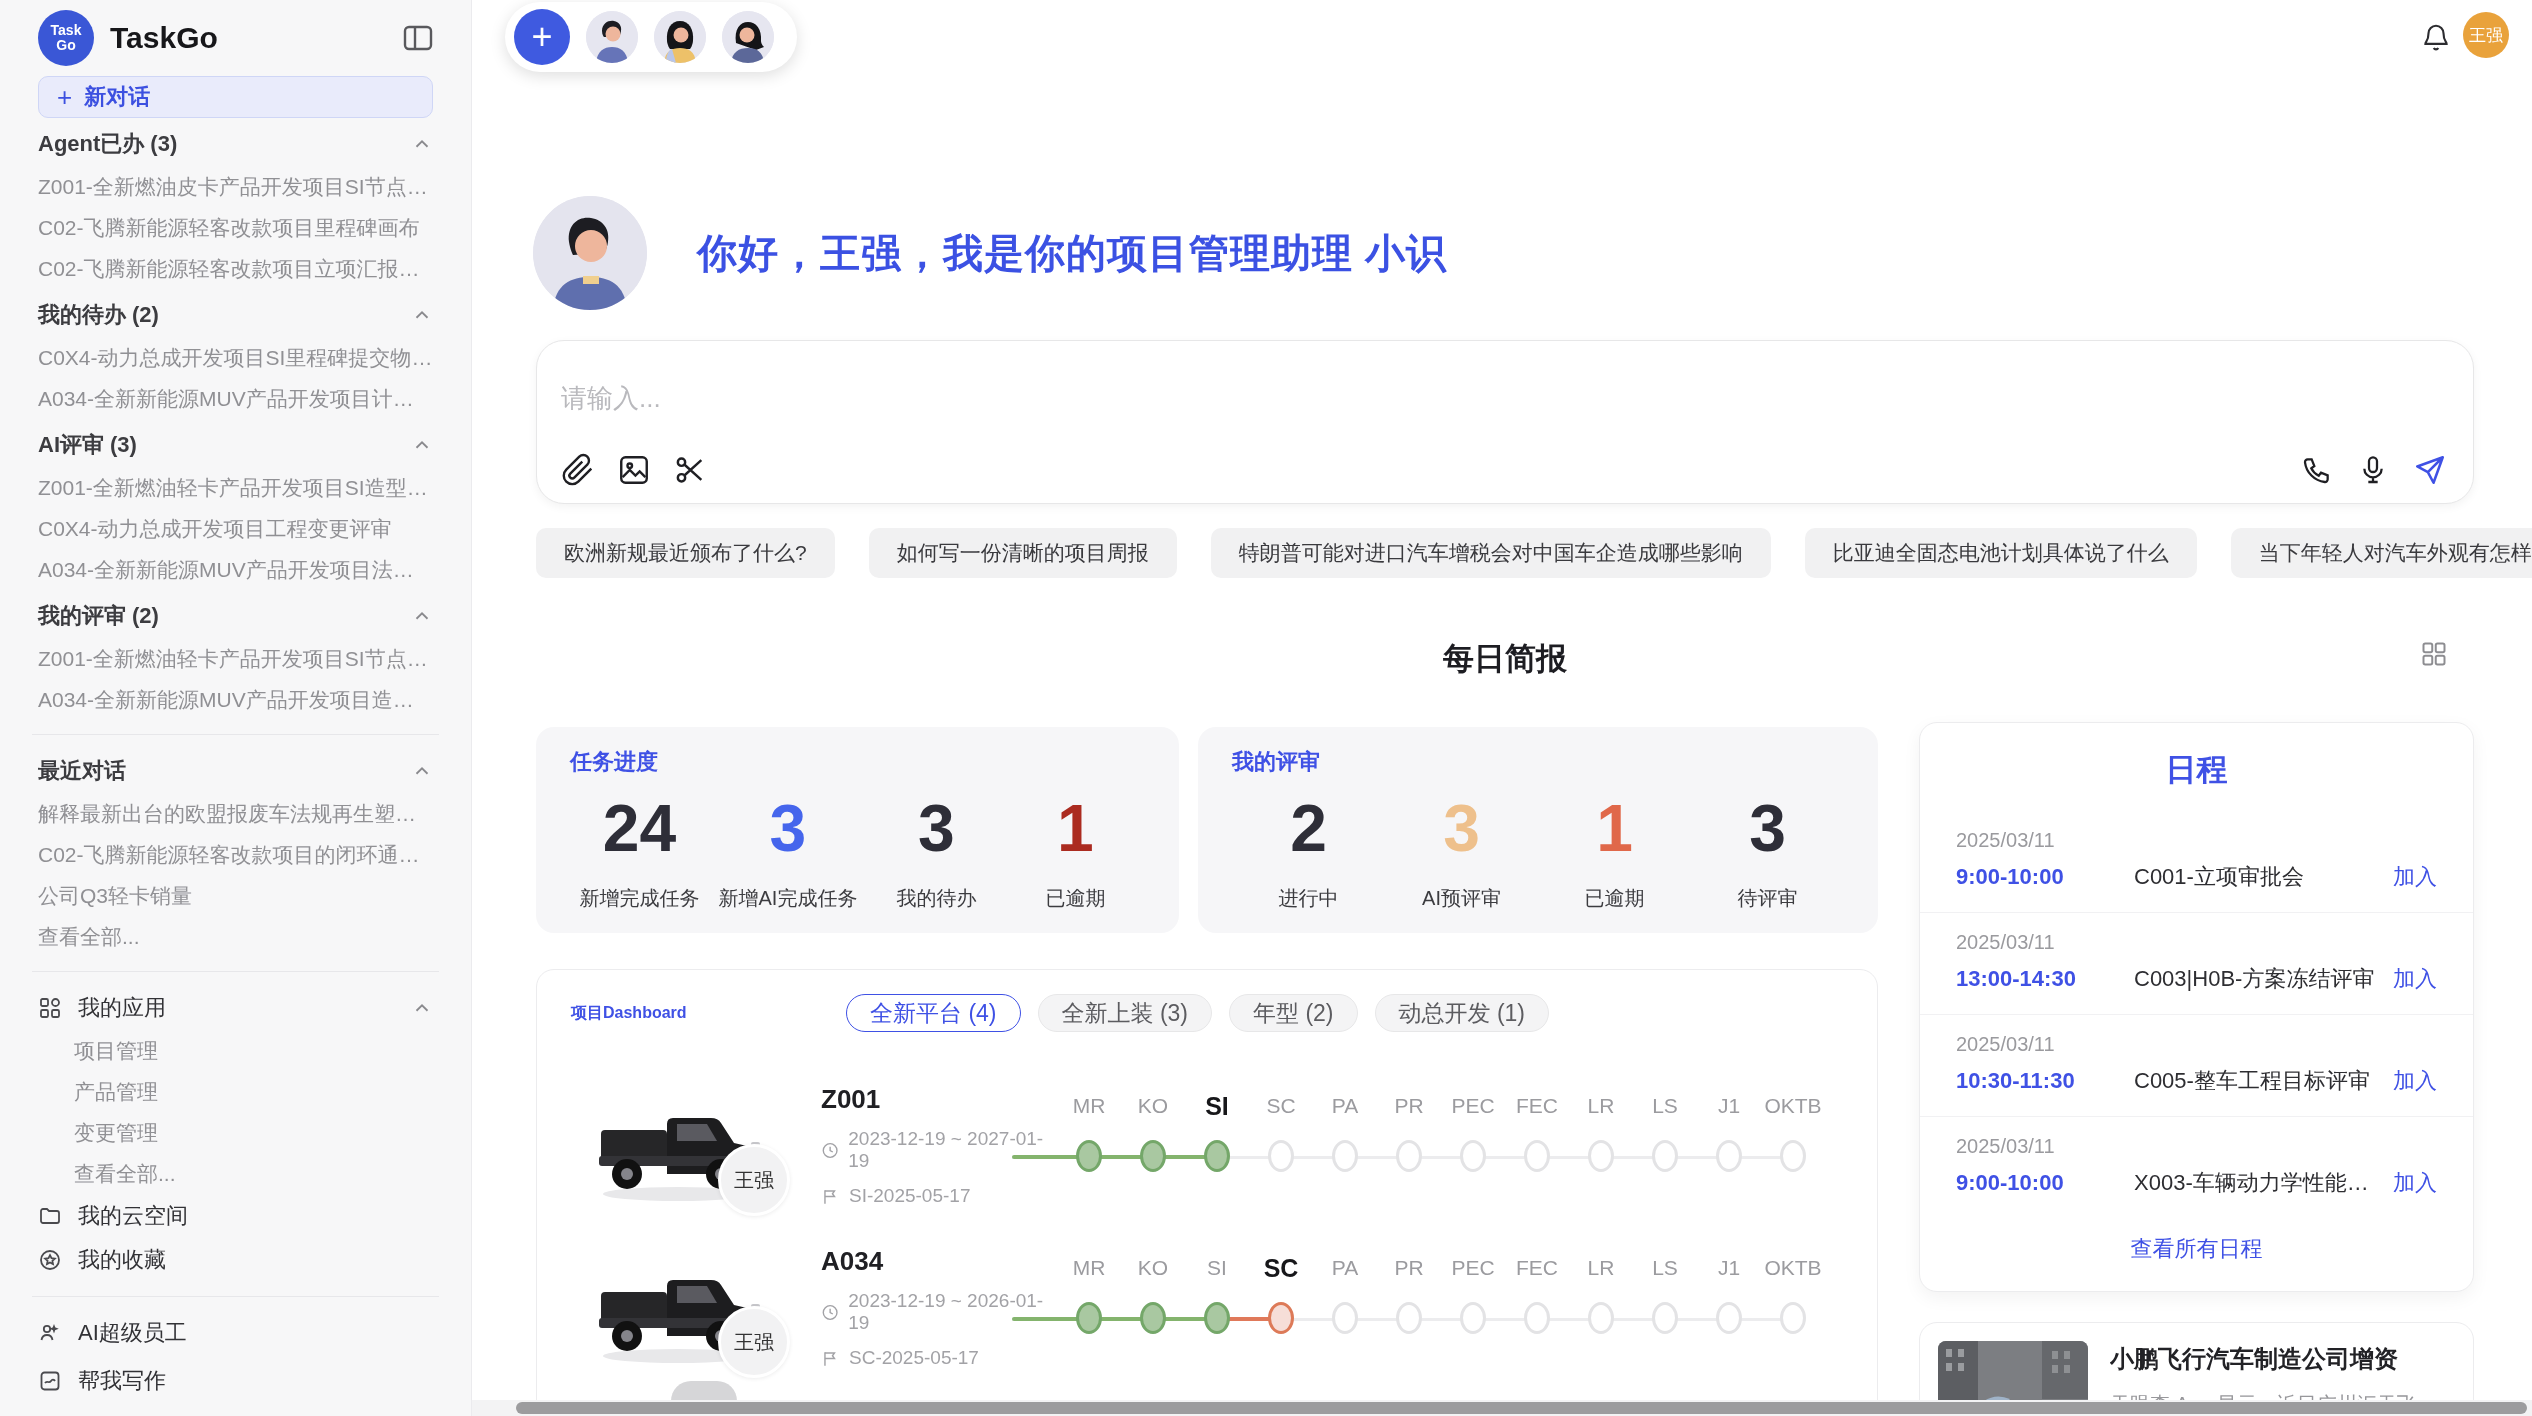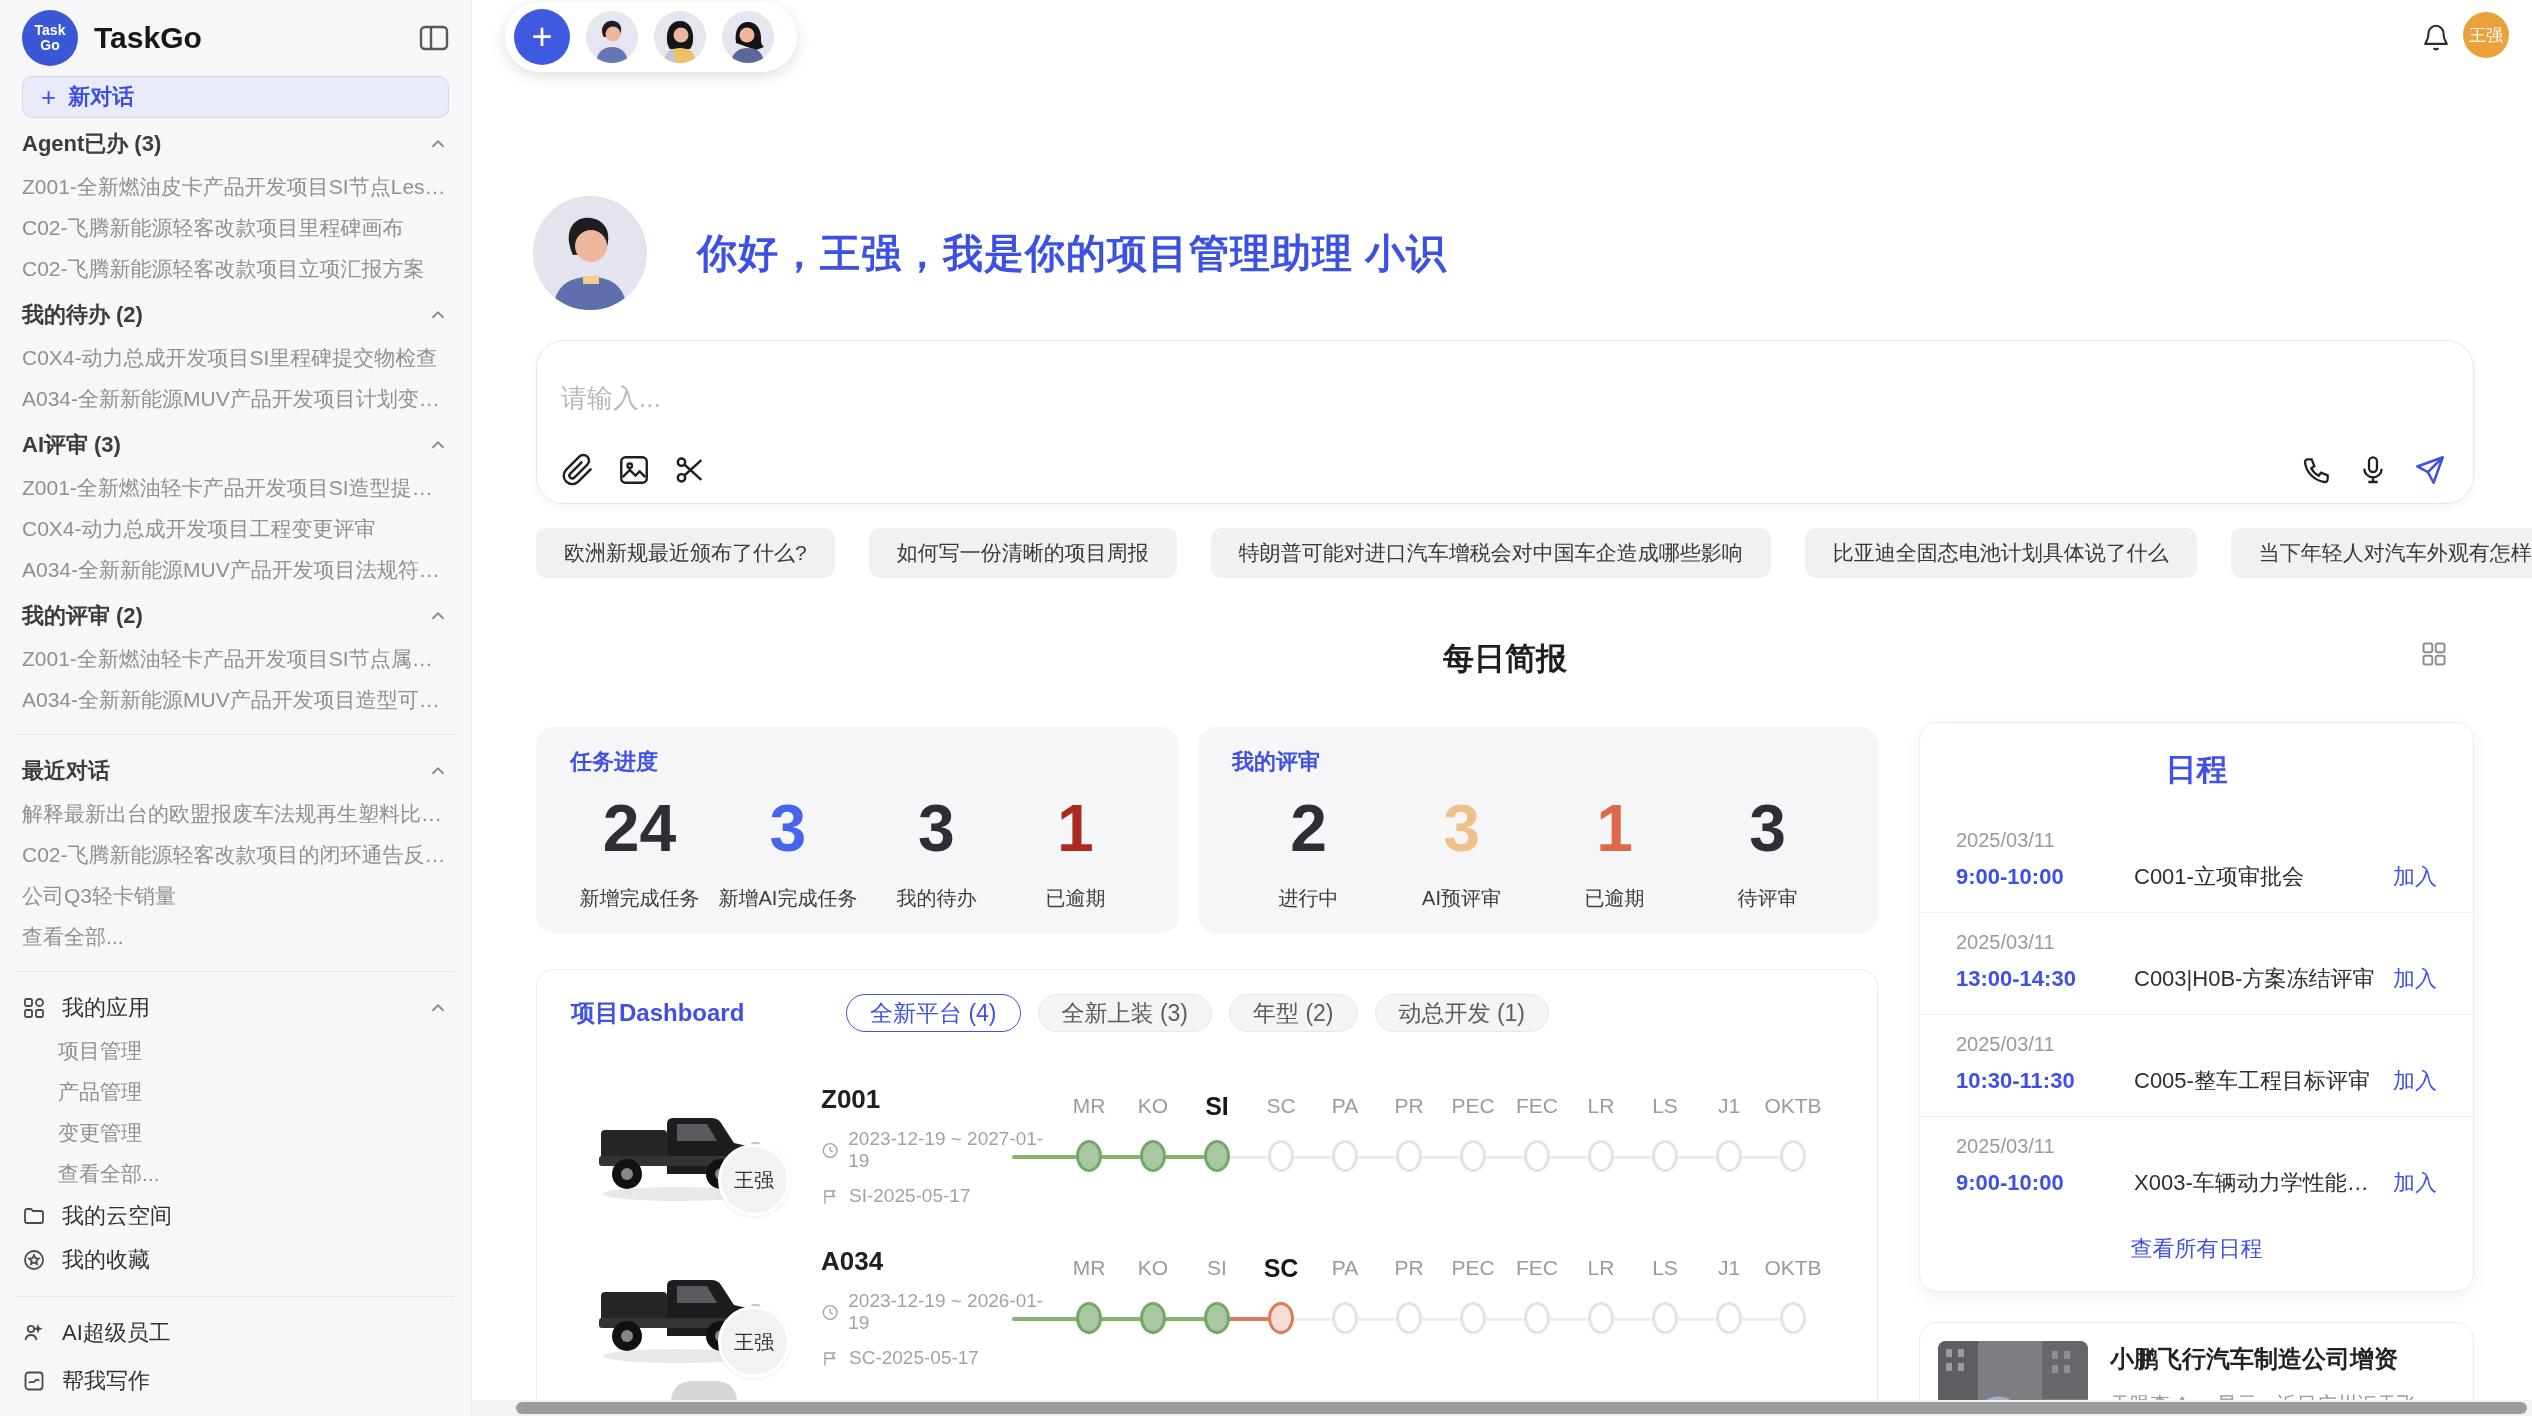--- a/index.html
+++ b/index.html
@@ -2,21 +2,21 @@
 <html><head>
 <meta charset="utf-8">
 <style>
   * { margin:0; padding:0; box-sizing:border-box; }
   html,body { width:2532px; height:1416px; overflow:hidden; background:#fff;
     font-family:"Liberation Sans","DejaVu Sans",sans-serif; color:#222; }
   svg { display:block; }
 
   
   .sidebar { position:fixed; left:0; top:0; width:472px; height:1416px;
-    background:#f7f7f8; border-right:1px solid #ebebee; padding:0 22px; }
+    background:#f7f7f8; border-right:1px solid #ebebee; padding:0 38px; }
   .logo-row { height:76px; display:flex; align-items:center; }
   .logo-circle { width:56px; height:56px; border-radius:50%; background:#3a57d6;
     color:#fff; font-weight:700; font-size:14px; line-height:15px;
     display:flex; flex-direction:column; align-items:center; justify-content:center; }
   .app-title { font-size:30px; font-weight:700; color:#17171a; margin-left:16px; }
   .panel-toggle { margin-left:auto; cursor:pointer; }
   .new-chat { height:42px; border-radius:10px; background:#e9ebfb; border:1px solid #cfd6f6;
     display:flex; align-items:center; padding:0 18px; color:#3c50e0; font-size:22px;
     font-weight:600; cursor:pointer; }
   .new-chat .plus { font-size:26px; font-weight:400; margin-right:12px; }
@@ -74,21 +74,21 @@
   .stat-card.c2 { width:680px; }
   .stat-card .sc-title { font-size:22px; color:#3f51e5; font-weight:600; }
   .stat-cols { display:flex; justify-content:space-around; margin-top:16px; }
   .stat { text-align:center; min-width:120px; }
   .stat .val { font-size:66px; font-weight:600; line-height:70px; }
   .stat .lab { font-size:20px; color:#3c3c40; margin-top:22px; }
 
   .dash-card { position:absolute; left:64px; top:969px; width:1342px; height:470px;
     background:#fff; border:1px solid #ececee; border-radius:18px; overflow:hidden; }
   .dash-head { display:flex; align-items:center; padding:24px 34px 0; }
-  .dash-title { font-size:24px; font-weight:600; color:#3f51e5; width:275px; }
+  .dash-title { font-size:16px; font-weight:600; color:#3f51e5; width:275px; }
   .dash-tabs { display:flex; gap:17px; }
   .tab { height:38px; border-radius:19px; padding:0 23px; display:flex; align-items:center;
     font-size:23px; color:#5c5c60; background:#f4f4f5; border:1px solid #e7e7e8; cursor:pointer;
     white-space:nowrap; }
   .tab.active { background:#fff; border:1.5px solid #3f51e5; color:#3f51e5; }
 
   .project-row { position:absolute; left:0; width:100%; height:162px; }
   .row-1 { top:100px; } .row-2 { top:262px; }
   .truck { position:absolute; left:56px; top:12px; }
   .owner-badge { position:absolute; left:181px; top:74px; width:72px; height:72px; border-radius:50%;

